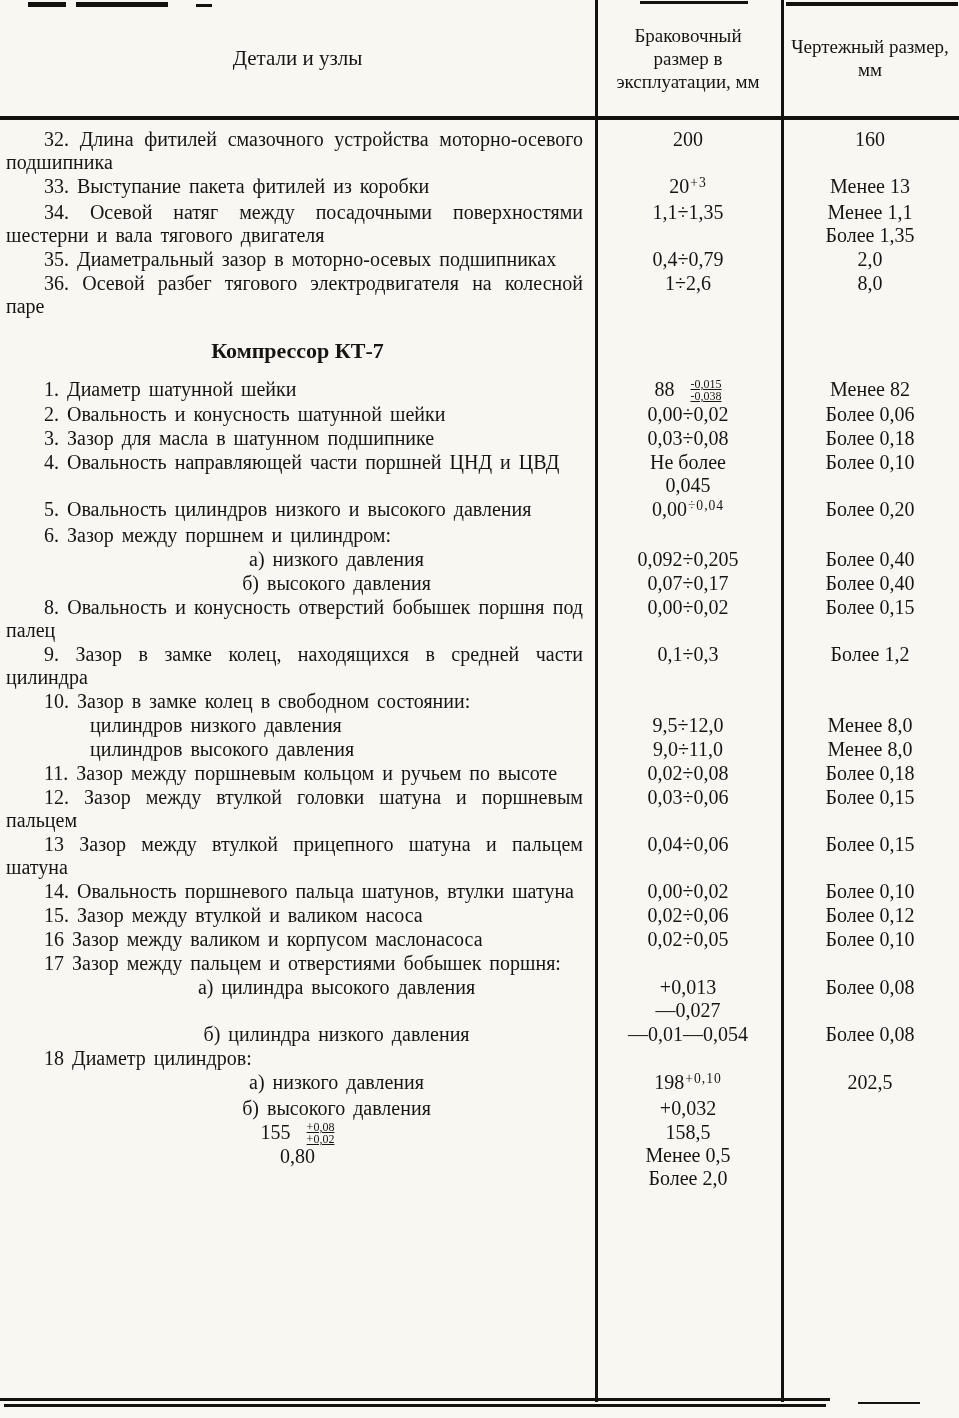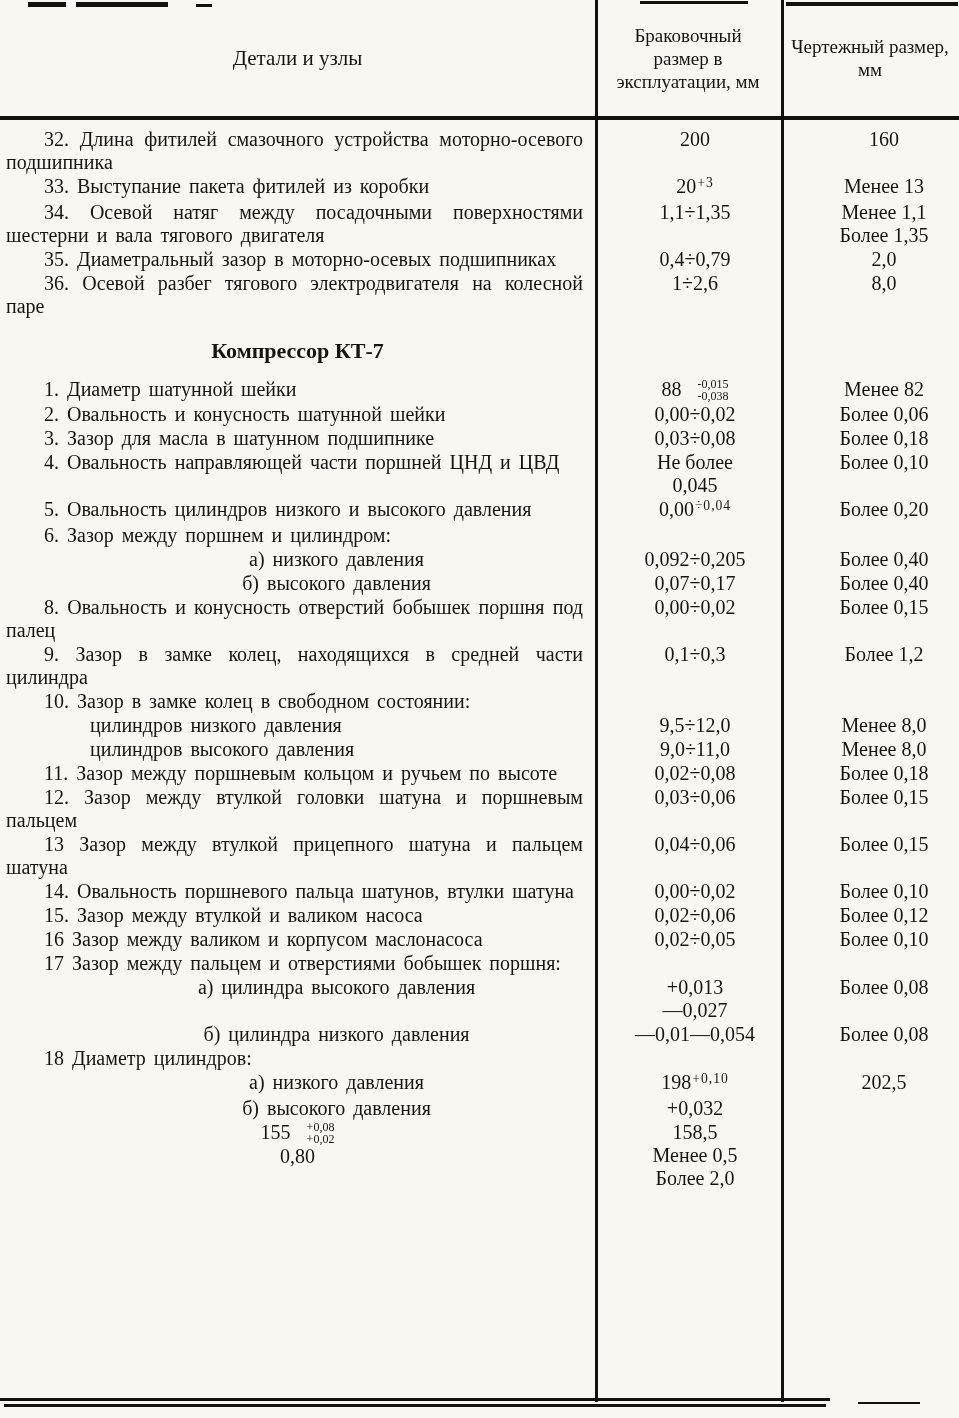--- a/index.html
+++ b/index.html
@@ -28,31 +28,31 @@
   
   .thead{
     position:absolute;left:0;top:0;width:959px;height:116px;
     display:grid;grid-template-columns:595px 186px 178px;
     align-items:center;
   }
   .th{text-align:center;font-size:19px;line-height:23px;padding:0 10px;}
   .th.first{font-size:21px;text-align:center;}
   
   .tbody{position:absolute;left:0;top:128px;width:959px;}
-  .row{display:grid;grid-template-columns:595px 186px 178px;align-items:start;margin-bottom:1px;gap:7px;}
+  .row{display:grid;grid-template-columns:595px 186px 178px;align-items:start;margin-bottom:1px;}
   .c1{padding:0 12px 0 6px;text-align:justify;font-size:20px;line-height:23px;word-spacing:3px;}
   .c1 p{margin:0;}
   .c1 p.item{text-indent:38px;}
   .c1 p.sub{padding-left:84px;text-align:center;}
   .c1 p.sub2{padding-left:84px;text-align:left;}
   .c2,.c3{text-align:center;font-size:20px;line-height:23px;padding:0 4px;}
   .section-row{display:block;}
   .section-title{width:595px;text-align:center;font-weight:700;font-size:22px;margin:20px 0 14px;}
   .sup{font-size:0.68em;position:relative;top:-0.45em;letter-spacing:1px;margin-left:1px;}
-  .stack{display:inline-block;vertical-align:-0.30em;margin-left:16px;font-size:0.60em;line-height:1.0;text-align:center;white-space:nowrap;}
+  .stack{display:inline-block;vertical-align:-0.30em;margin-left:16px;font-size:0.60em;line-height:1.0;text-align:center;white-space:nowrap;text-decoration:underline;}
   .stack span{display:block;}
 </style>
 </head>
 <body>
 
 <div class="page">
 
   <div class="rule top-a"></div>
   <div class="rule top-b"></div>
   <div class="rule top-c"></div>

